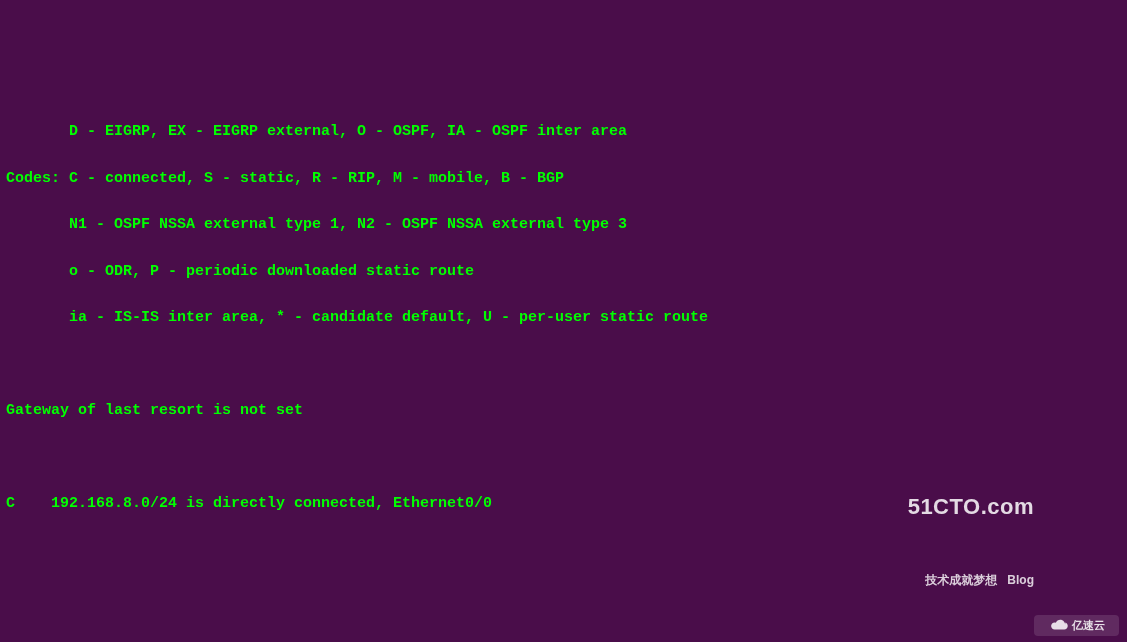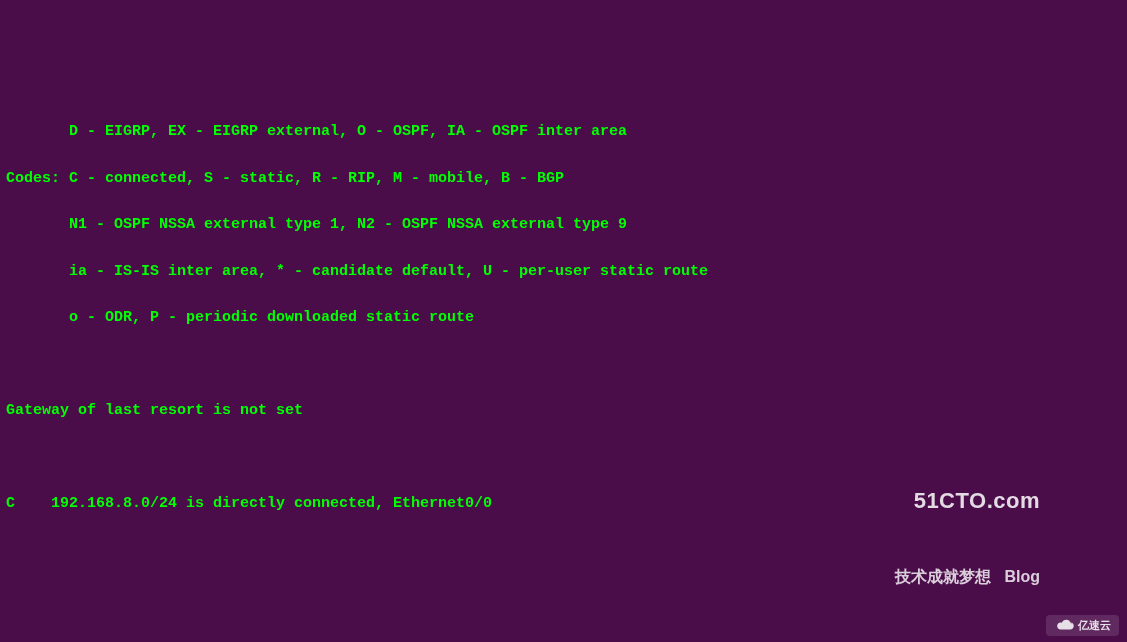--- a/index.html
+++ b/index.html
@@ -23,66 +23,65 @@
     }
     .terminal-output {
       white-space: pre;
     }
     .watermark-group {
       position: absolute;
       bottom: 6px;
       right: 8px;
       display: flex;
       align-items: flex-end;
-      gap: 6px;
     }
     .watermark-51cto {
       text-align: right;
     }
     .watermark-51cto .brand {
       color: rgba(255,255,255,0.85);
       font-size: 22px;
       font-weight: bold;
       font-family: Arial, sans-serif;
       letter-spacing: 0.5px;
     }
     .watermark-51cto .sub {
       color: rgba(255,255,255,0.8);
-      font-size: 16px;
+      font-size: 12px;
       font-family: sans-serif;
     }
     .watermark-cloud {
       display: flex;
       align-items: center;
       gap: 2px;
       background: rgba(255,255,255,0.12);
       border-radius: 4px;
-      padding: 2px 8px;
+      padding: 2px 14px;
     }
     .cloud-icon {
       width: 22px;
       height: 14px;
     }
     .watermark-cloud .txt {
       color: rgba(255,255,255,0.85);
       font-size: 11px;
       font-family: sans-serif;
     }
   </style>
 </head>
 <body>
 
 
 
 <div class="terminal-output">
 <div>       D - EIGRP, EX - EIGRP external, O - OSPF, IA - OSPF inter area</div>
 <div>Codes: C - connected, S - static, R - RIP, M - mobile, B - BGP</div>
-<div>       N1 - OSPF NSSA external type 1, N2 - OSPF NSSA external type 9</div>
+<div>       N1 - OSPF NSSA external type 1, N2 - OSPF NSSA external type 3</div>
+<div>       o - ODR, P - periodic downloaded static route</div>
 <div>       ia - IS-IS inter area, * - candidate default, U - per-user static route</div>
-<div>       o - ODR, P - periodic downloaded static route</div>
 <div>&nbsp;</div>
 <div>Gateway of last resort is not set</div>
 <div>&nbsp;</div>
 <div>C    192.168.8.0/24 is directly connected, Ethernet0/0</div>
 
 
 
 
 
 

